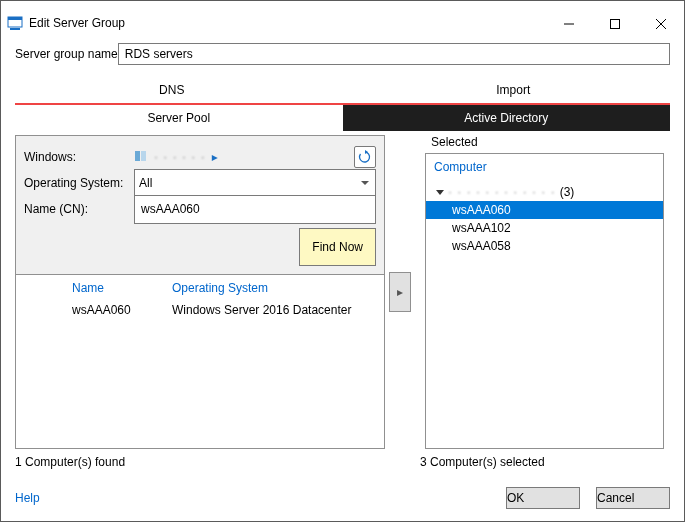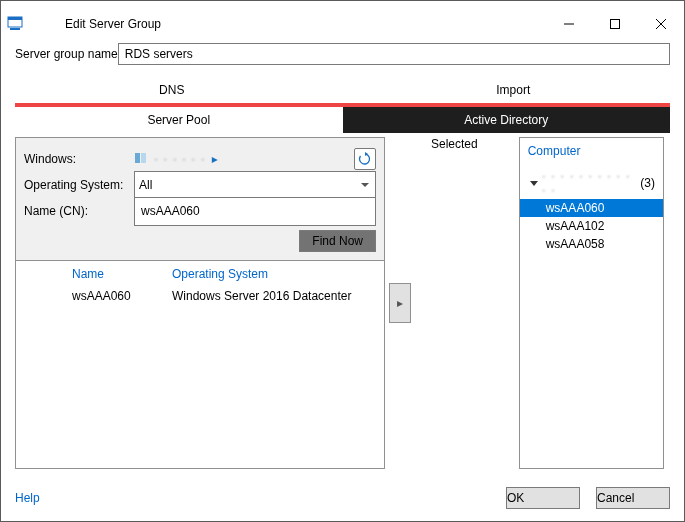--- a/index.html
+++ b/index.html
@@ -1,51 +1,51 @@
 <!DOCTYPE html>
 <html><head>
 <meta charset="utf-8">
 <style>
   * { box-sizing: border-box; font-family: "Segoe UI", Tahoma, sans-serif; font-size: 12px; }
   body { margin: 0; padding: 0; background: #fff; width: 685px; height: 522px; overflow: hidden; }
   .window { width: 685px; height: 522px; border: 1px solid #5a5a5a; display: flex; flex-direction: column; background: #fff; }
 
-  .titlebar { display: flex; align-items: center; height: 30px; padding: 15px 0 0 6px; gap: 36px; }
+  .titlebar { display: flex; height: 30px; padding: 15px 0 0 6px; }
   .titlebar .app-icon { width: 16px; height: 16px; margin-right: 6px; }
   .titlebar .title { flex: 1; }
   .sysbtns { display: flex; height: 100%; }
   .sysbtn { width: 46px; display: flex; align-items: center; justify-content: center; }
   .sysbtn svg { display:block; }
 
   .body { flex: 1; display: flex; flex-direction: column; padding: 12px 14px 12px 14px; }
 
   .name-row { display: flex; align-items: center; gap: 0; }
   .name-row input { flex: 1; height: 22px; border: 1px solid #7a7a7a; padding: 0 6px; outline: none; }
 
-  .tabs1 { display: flex; border-bottom: 4px solid #ef4444; margin-top: 12px; gap: 28px; }
+  .tabs1 { display: flex; border-bottom: 2px solid #ef4444; margin-top: 12px; gap: 28px; }
   .tabs1 .tab { flex: 1; text-align: center; padding: 6px 0; }
   .tabs2 { display: flex; }
   .tabs2 .tab { flex: 1; text-align: center; padding: 6px 0; }
   .tab.active { background: #1e1e1e; color: #fff; }
 
   .mainrow { display: flex; gap: 0; flex: 1; margin-top: 4px; min-height: 0; }
   .left-col { width: 370px; display: flex; flex-direction: column; }
-  .right-col { flex: 1; display: flex; flex-direction: row; margin-left: 0; gap: 31px; }
+  .right-col { flex: 1; display: flex; flex-direction: column; margin-left: 0; }
   .mid-col { width: 30px; display:flex; align-items:center; justify-content:center; }
 
   .filter-panel { border: 1px solid #909090; background: #f0f0f0; padding: 8px 8px; }
   .frow { display: flex; align-items: center; height: 26px; }
   .flabel { width: 110px; }
   .fcontrol { flex: 1; height: 29px; border: 1px solid #7a7a7a; background: #fff; display:flex; align-items:center; padding: 0 4px; position:relative; }
   .fcontrol input { border:none; outline:none; flex:1; height:18px; font-size:12px; }
   .fcontrol.select::after { content:""; position:absolute; right:6px; top:50%; margin-top:-2px; border-left:4px solid transparent; border-right:4px solid transparent; border-top:4px solid #555; }
   .loc-box { flex:1; height:22px; display:flex; align-items:center; gap:6px; }
   .icon-btn { width:22px; height:22px; border:1px solid #7a7a7a; background:#fff; display:flex; align-items:center; justify-content:center; border-radius:2px; margin-left:6px; }
   .btn-row { display:flex; justify-content:flex-end; margin-top:6px; }
-  .push-btn { border:1px solid #7a7a7a; background:#737373; padding:3px 12px; min-width:70px; text-align:center; }
+  .push-btn { border:1px solid #7a7a7a; background:#fef9c3; padding:11px 12px; min-width:70px; text-align:center; }
 
   .results { border:1px solid #909090; border-top:none; flex:1; background:#fff; overflow:auto;padding-left:48px; }
   .results table { border-collapse:collapse; width:100%; }
   .results th { text-align:left; color:#0066cc; font-weight:normal; padding:6px 8px 4px 8px; }
   .results td { padding:4px 8px; }
 
   .sel-label { padding: 0 0 4px 16px; }
   .sel-box { border:1px solid #909090; flex:1; background:#fff; margin-left:10px; margin-right:6px; display:flex; flex-direction:column; }
   .sel-head { color:#0066cc; padding:6px 8px 4px 8px; border-bottom:1px solid transparent; }
   .tree { padding:4px 0; }
@@ -197,20 +197,24 @@
             </div>
             <div class="tree-item selected"><span>wsAAA060</span></div>
             <div class="tree-item"><span>wsAAA102</span></div>
             <div class="tree-item"><span>wsAAA058</span></div>
           </div>
         </div>
       </div>
 
     </div>
 
+    <div class="count-row">
+      <span class="count-left">1 Computer(s) found</span>
+      <span class="count-right">3 Computer(s) selected</span>
+    </div>
 
   </div>
 
   <div class="footer">
     <span class="help">Help</span>
     <span class="spacer"></span>
     <div class="dlg-btn">OK</div>
     <div class="dlg-btn">Cancel</div>
   </div>
 

